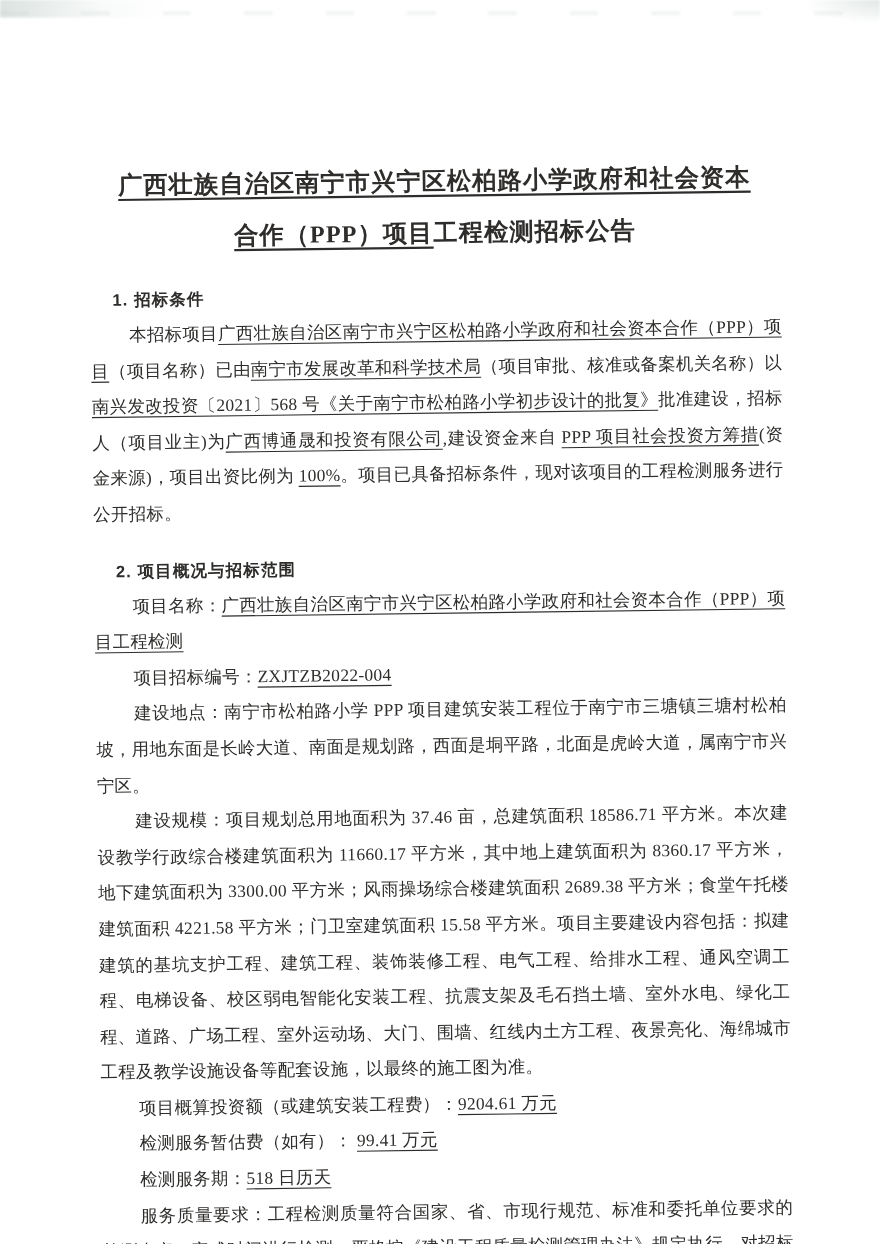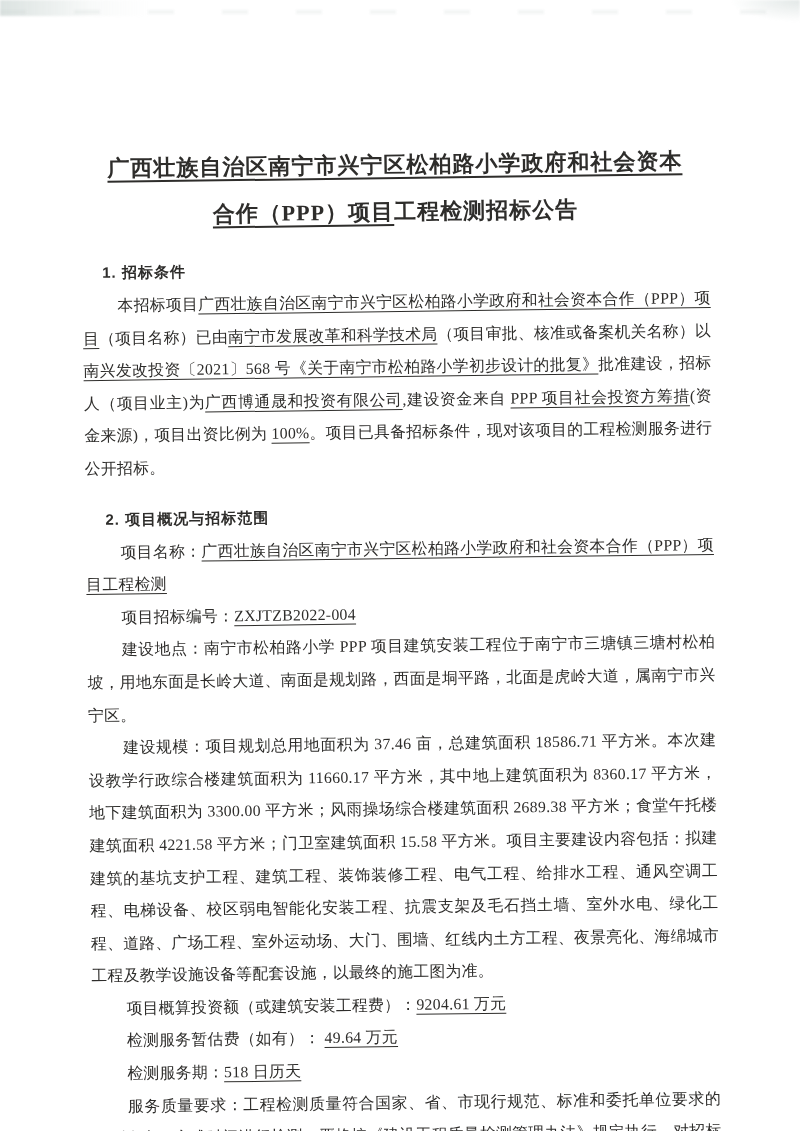--- a/index.html
+++ b/index.html
@@ -88,19 +88,19 @@
       <p class="par"><span>本招标项目</span><span class="u">广西壮族自治区南宁市兴宁区松柏路小学政府和社会资本合作（PPP）项目</span><span>（项目名称）已由</span><span class="u">南宁市发展改革和科学技术局</span><span>（项目审批、核准或备案机关名称）以</span><span class="u">南兴发改投资〔2021〕568 号《关于南宁市松柏路小学初步设计的批复》</span><span>批准建设，招标人（项目业主)为</span><span class="u">广西博通晟和投资有限公司</span><span>,建设资金来自 </span><span class="u">PPP 项目社会投资方筹措</span><span>(资金来源)，项目出资比例为 </span><span class="u">100%</span><span>。项目已具备招标条件，现对该项目的工程检测服务进行公开招标。</span></p>
     </section>
 
     <section>
       <h2 class="heading">2. 项目概况与招标范围</h2>
       <p class="par"><span>项目名称：</span><span class="u">广西壮族自治区南宁市兴宁区松柏路小学政府和社会资本合作（PPP）项目工程检测</span></p>
       <p class="par"><span>项目招标编号：</span><span class="u">ZXJTZB2022-004</span></p>
       <p class="par"><span>建设地点：南宁市松柏路小学 PPP 项目建筑安装工程位于南宁市三塘镇三塘村松柏坡，用地东面是长岭大道、南面是规划路，西面是垌平路，北面是虎岭大道，属南宁市兴宁区。</span></p>
       <p class="par"><span>建设规模：项目规划总用地面积为 37.46 亩，总建筑面积 18586.71 平方米。本次建设教学行政综合楼建筑面积为 11660.17 平方米，其中地上建筑面积为 8360.17 平方米，地下建筑面积为 3300.00 平方米；风雨操场综合楼建筑面积 2689.38 平方米；食堂午托楼建筑面积 4221.58 平方米；门卫室建筑面积 15.58 平方米。项目主要建设内容包括：拟建建筑的基坑支护工程、建筑工程、装饰装修工程、电气工程、给排水工程、通风空调工程、电梯设备、校区弱电智能化安装工程、抗震支架及毛石挡土墙、室外水电、绿化工程、道路、广场工程、室外运动场、大门、围墙、红线内土方工程、夜景亮化、海绵城市工程及教学设施设备等配套设施，以最终的施工图为准。</span></p>
       <p class="par"><span>项目概算投资额（或建筑安装工程费）：</span><span class="u">9204.61 万元</span></p>
-      <p class="par"><span>检测服务暂估费（如有）： </span><span class="u">49.64 万元</span></p>
+      <p class="par"><span>检测服务暂估费（如有）： </span><span class="u">99.41 万元</span></p>
       <p class="par"><span>检测服务期：</span><span class="u">518 日历天</span></p>
       <p class="par"><span>服务质量要求：工程检测质量符合国家、省、市现行规范、标准和委托单位要求的检测内容、完成时间进行检测，严格按《建设工程质量检测管理办法》规定执行，对招标人委托</span></p>
     </section>
 
   </div>
 </div>
 
 </body></html>

